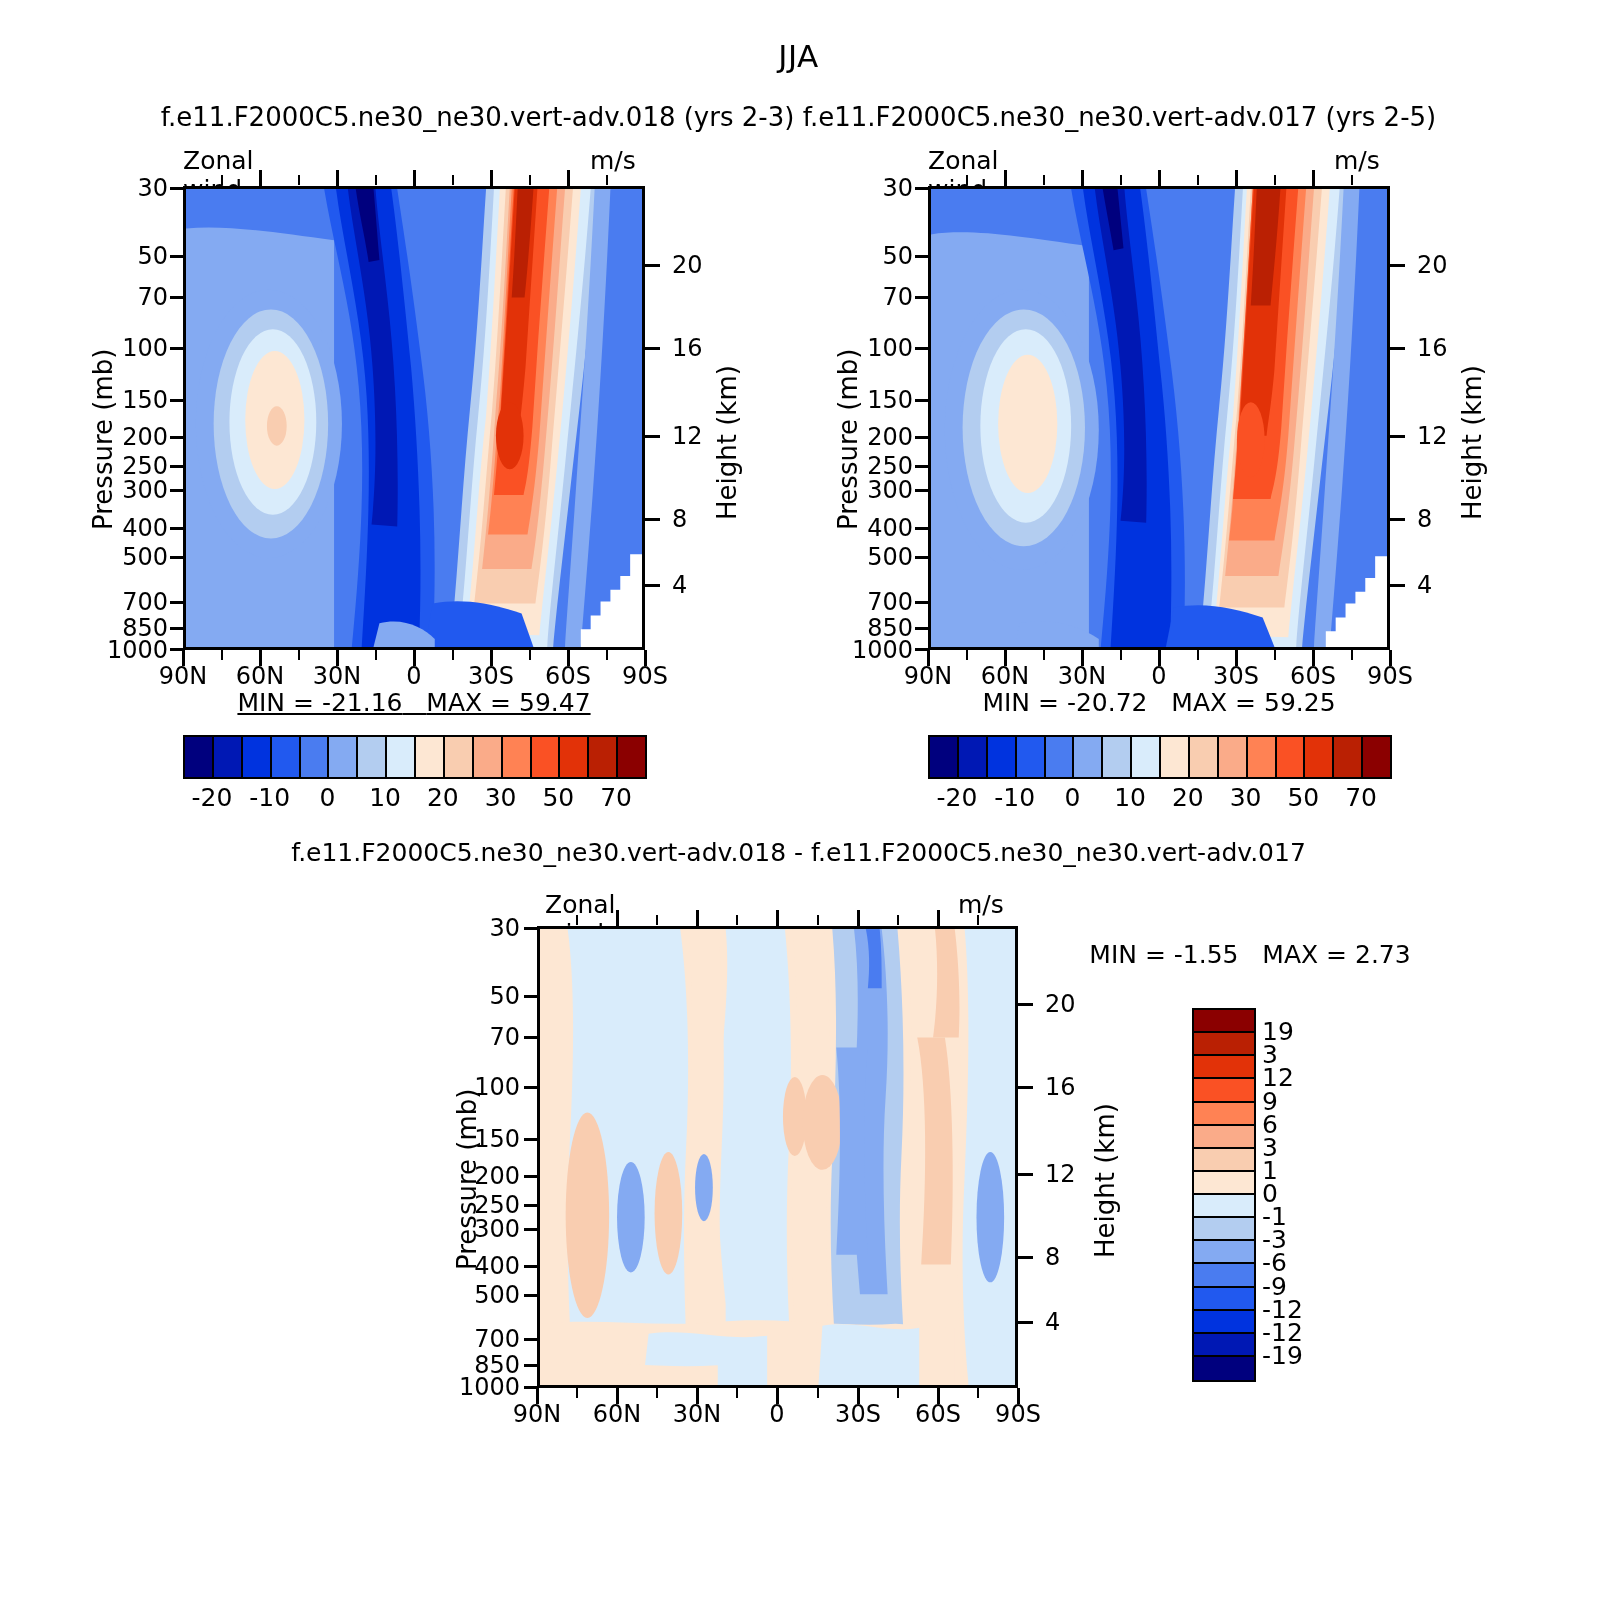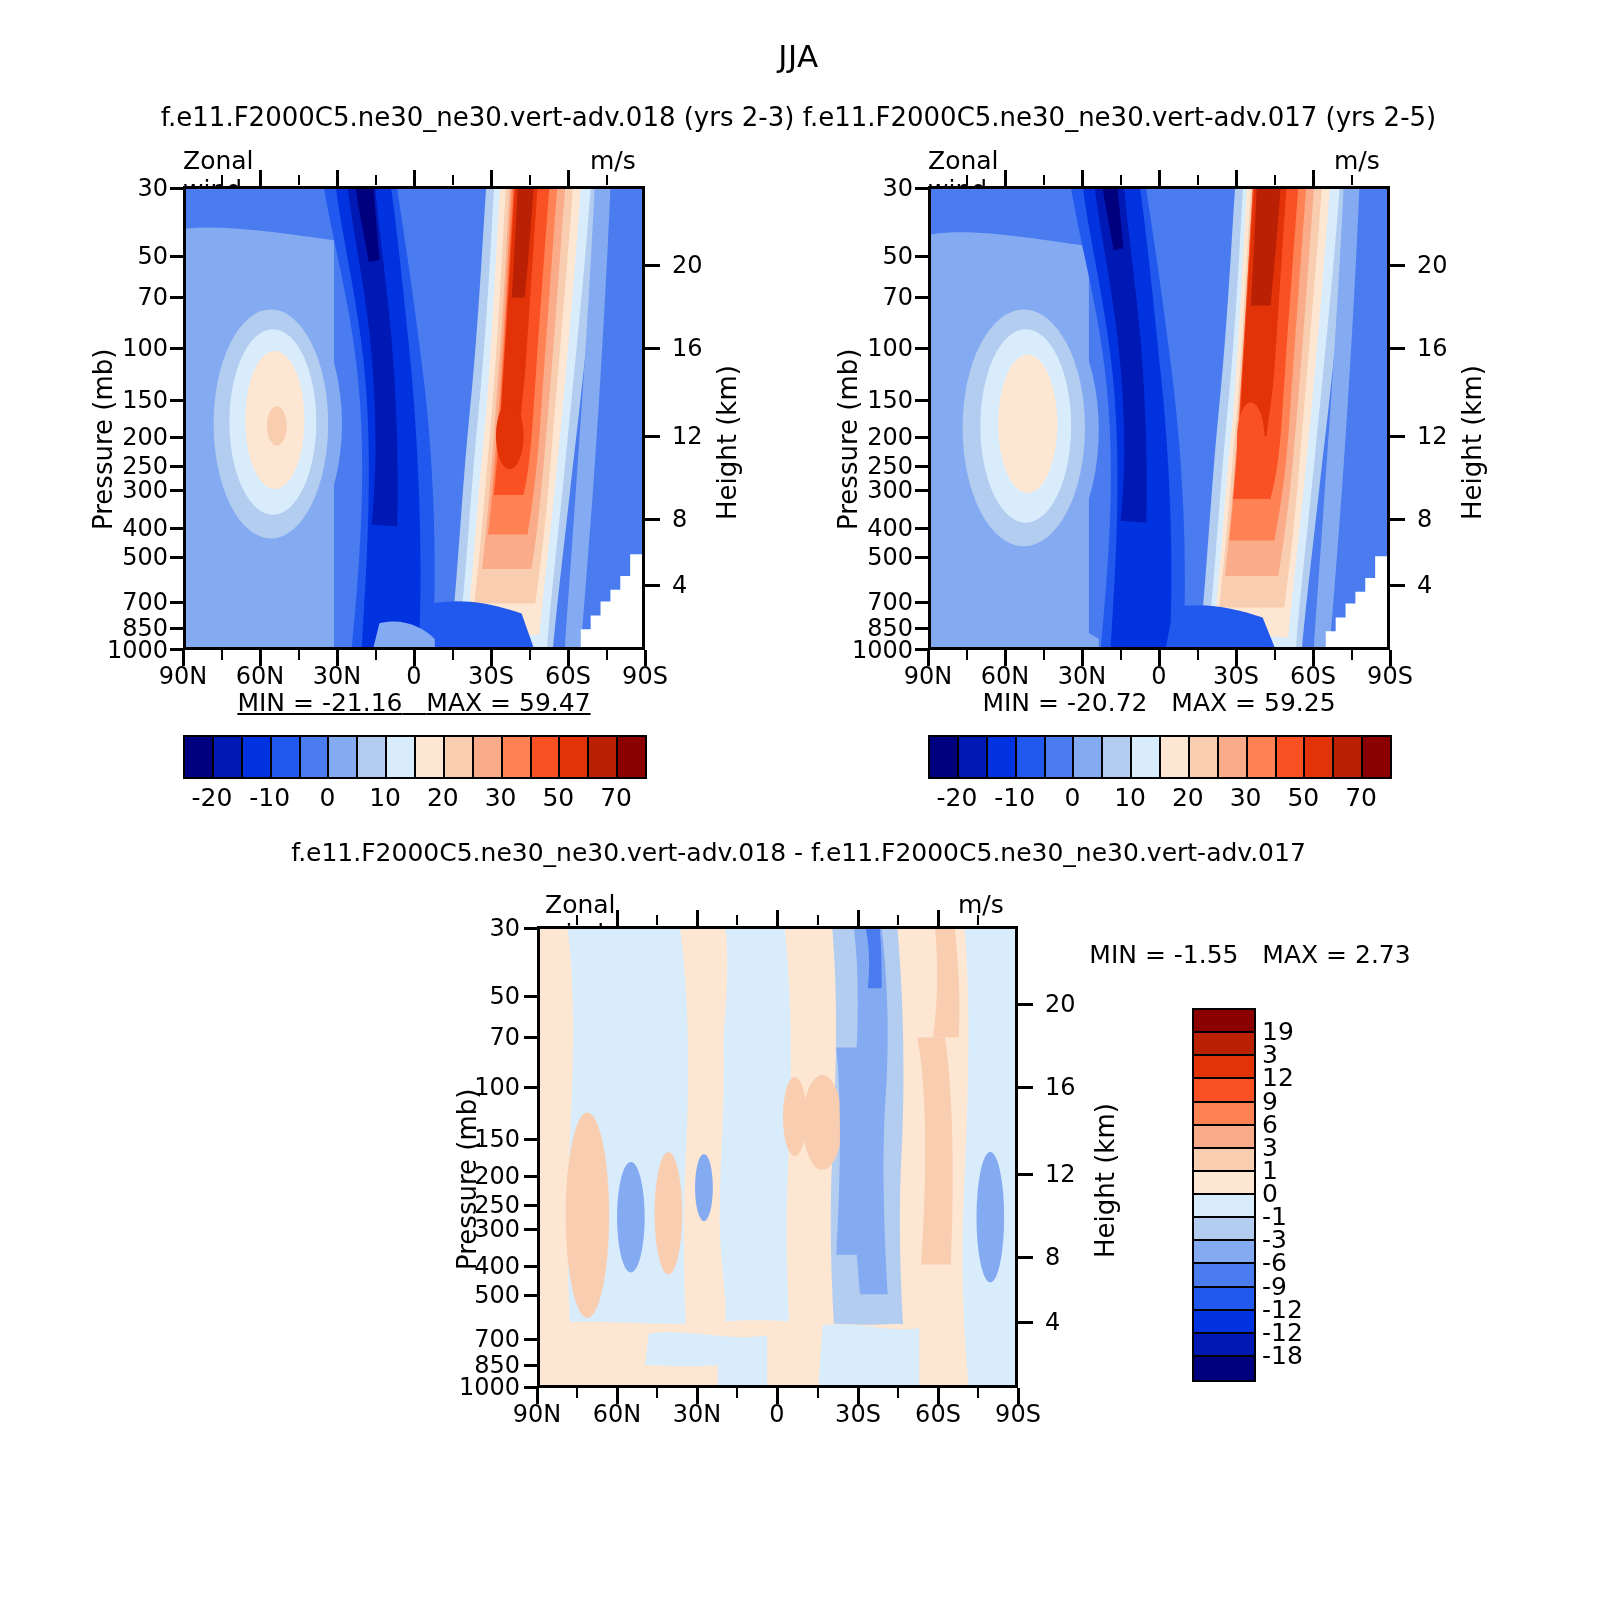--- a/index.html
+++ b/index.html
@@ -531,15 +531,15 @@
       <span style="top: 115.625px; left: 0px;">6</span>
       <span style="top: 138.75px; left: 0px;">3</span>
       <span style="top: 161.875px; left: 0px;">1</span>
       <span style="top: 185px; left: 0px;">0</span>
       <span style="top: 208.125px; left: 0px;">-1</span>
       <span style="top: 231.25px; left: 0px;">-3</span>
       <span style="top: 254.375px; left: 0px;">-6</span>
       <span style="top: 277.5px; left: 0px;">-9</span>
       <span style="top: 300.625px; left: 0px;">-12</span>
       <span style="top: 323.75px; left: 0px;">-12</span>
-      <span style="top: 346.875px; left: 0px;">-18</span>
+      <span style="top: 346.875px; left: 0px;">-19</span>
     </div>
 </div>
 
 </body></html>

